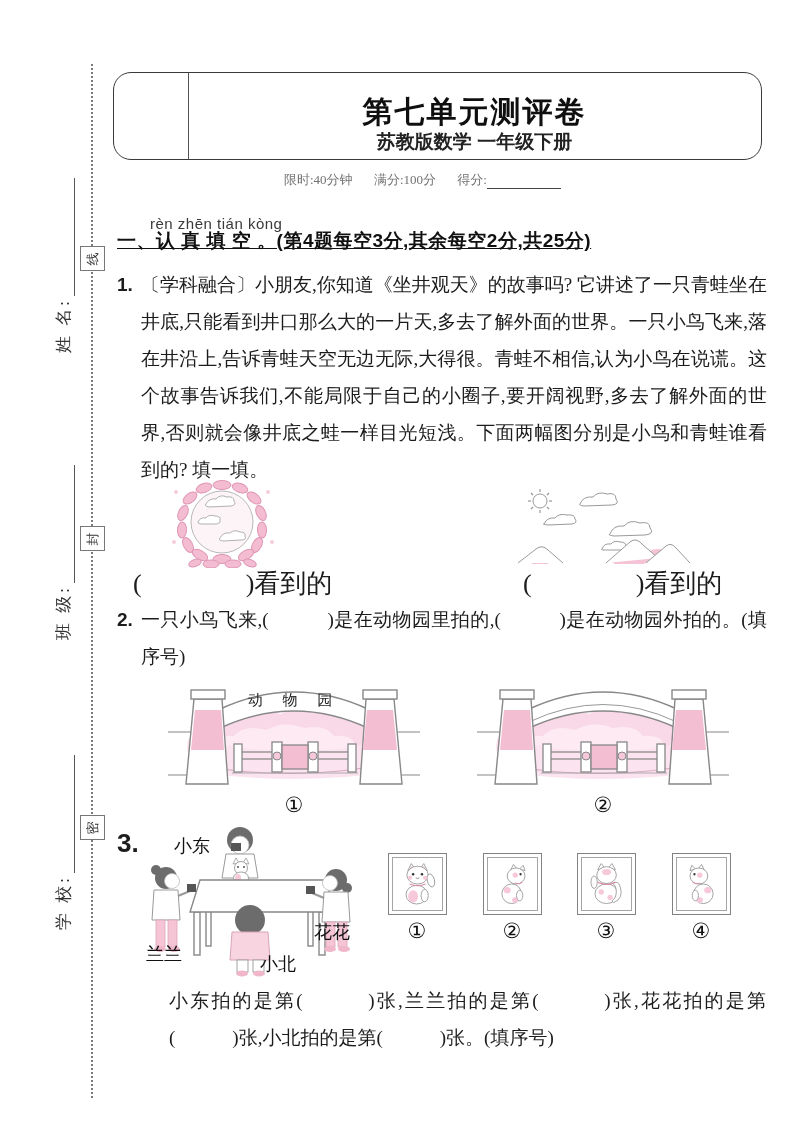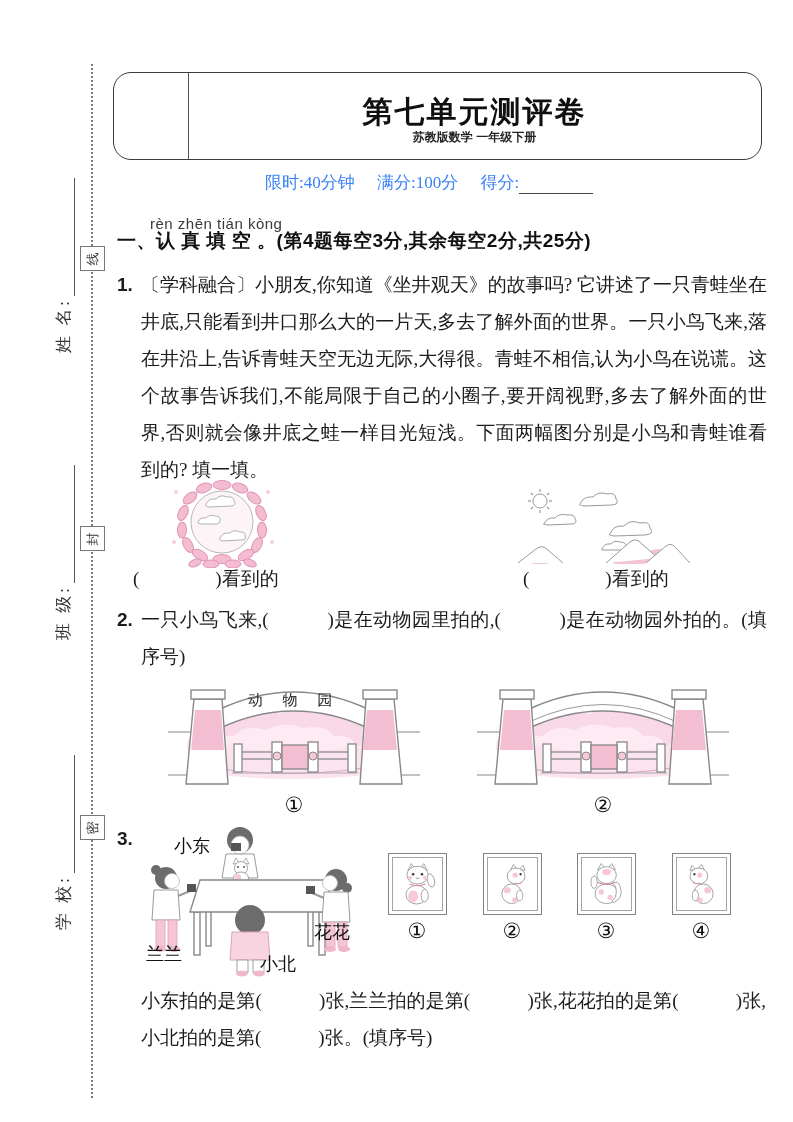--- a/index.html
+++ b/index.html
@@ -21,40 +21,40 @@
   .sealbox span { transform:rotate(-90deg); font-size:13px; color:#333; }
   
   .header-box { position:absolute; left:113px; top:72px; width:647px; height:86px;
     border:1.6px solid #3a3a3a; border-radius:18px; background:#fff; }
   .header-divider { position:absolute; left:74px; top:0; bottom:0; width:0;
     border-left:1.3px solid #555; }
   .header-title { position:absolute; left:74px; right:0; top:11px; text-align:center;
     font-family:"Liberation Sans", sans-serif; font-weight:bold; font-size:30px;
     letter-spacing:2px; color:#0f0f0f;margin-top:8px; }
   .header-sub { position:absolute; left:74px; right:0; top:56px; text-align:center;
-    font-family:"Liberation Sans", sans-serif; font-weight:bold; font-size:12px; color:#222; }
-  .info-line { position:absolute; left:265px; top:171px; font-size:17px; color:#3b82f6;
+    font-family:"Liberation Sans", sans-serif; font-weight:bold; font-size:19px; color:#222; }
+  .info-line { position:absolute; left:284px; top:171px; font-size:13px; color:#737373;
     white-space:nowrap; }
   .info-line .gap { display:inline-block; width:18px; }
   .score-line { display:inline-block; width:74px; border-bottom:1.2px solid #444;
     height:17px; vertical-align:bottom; }
   
   .pinyin { position:absolute; left:150px; top:215px;
     font-family:"Liberation Sans", sans-serif; font-size:15px; color:#3a3a3a;
     letter-spacing:0.5px; }
   .sec-head { position:absolute; left:117px; top:228px; width:648px;
     font-family:"Liberation Sans", sans-serif; font-weight:bold; font-size:19px;
-    color:#111; letter-spacing:0.5px; }
+    color:#111; letter-spacing:0.5px;text-decoration:underline; }
   
   .qpara { position:absolute; left:117px; width:650px; font-size:19px;
     line-height:37px; text-align:justify; color:#1c1c1c; }
   .qpara .qnum { position:absolute; left:0; top:0;
     font-family:"Liberation Sans", sans-serif; font-weight:bold; }
   .qpara .qbody { display:block; padding-left:24px; }
-  .plain-line { position:absolute; font-size:19px; color:#1c1c1c; white-space:nowrap; }
+  .plain-line { position:absolute; font-size:26px; color:#1c1c1c; white-space:nowrap; }
   
   .figure { position:absolute; }
   .fig-num { position:absolute; text-align:center; font-size:21px; color:#111; }
   .photo-frame { position:absolute; top:853px; width:51px; height:54px;
     border:1.3px solid #828282; background:#fff; padding:3px; }
   .photo-frame .inner { width:100%; height:100%; border:1px solid #a5a5a5;
     box-sizing:border-box; display:flex; align-items:center; justify-content:center; }
   svg { display:block; }
   svg text { font-family:"Liberation Serif", serif; }
 </style>
@@ -381,16 +381,16 @@
         <path d="M20 23 Q15 25 12 22" fill="none" stroke="#d98aa8" stroke-width="1.1"></path>
       </svg>
     </div>
   </div>
   <div class="fig-num" style="left:388px; top:919px; width:58px;">①</div>
   <div class="fig-num" style="left:483px; top:919px; width:58px;">②</div>
   <div class="fig-num" style="left:577px; top:919px; width:58px;">③</div>
   <div class="fig-num" style="left:672px; top:919px; width:58px;">④</div>
 
   <div class="qpara" style="top:982px; left:141px; width:625px;">
-    <span class="qbody" style="padding-left:0;">小东拍的是第(　　　)张,兰兰拍的是第(　　　)张,花花拍的是第(　　　)张,小北拍的是第(　　　)张。(填序号)</span>
+    <span class="qbody" style="padding-left:0;margin-left:28px;">小东拍的是第(　　　)张,兰兰拍的是第(　　　)张,花花拍的是第(　　　)张,小北拍的是第(　　　)张。(填序号)</span>
   </div>
 
 </div>
 
 </body></html>

